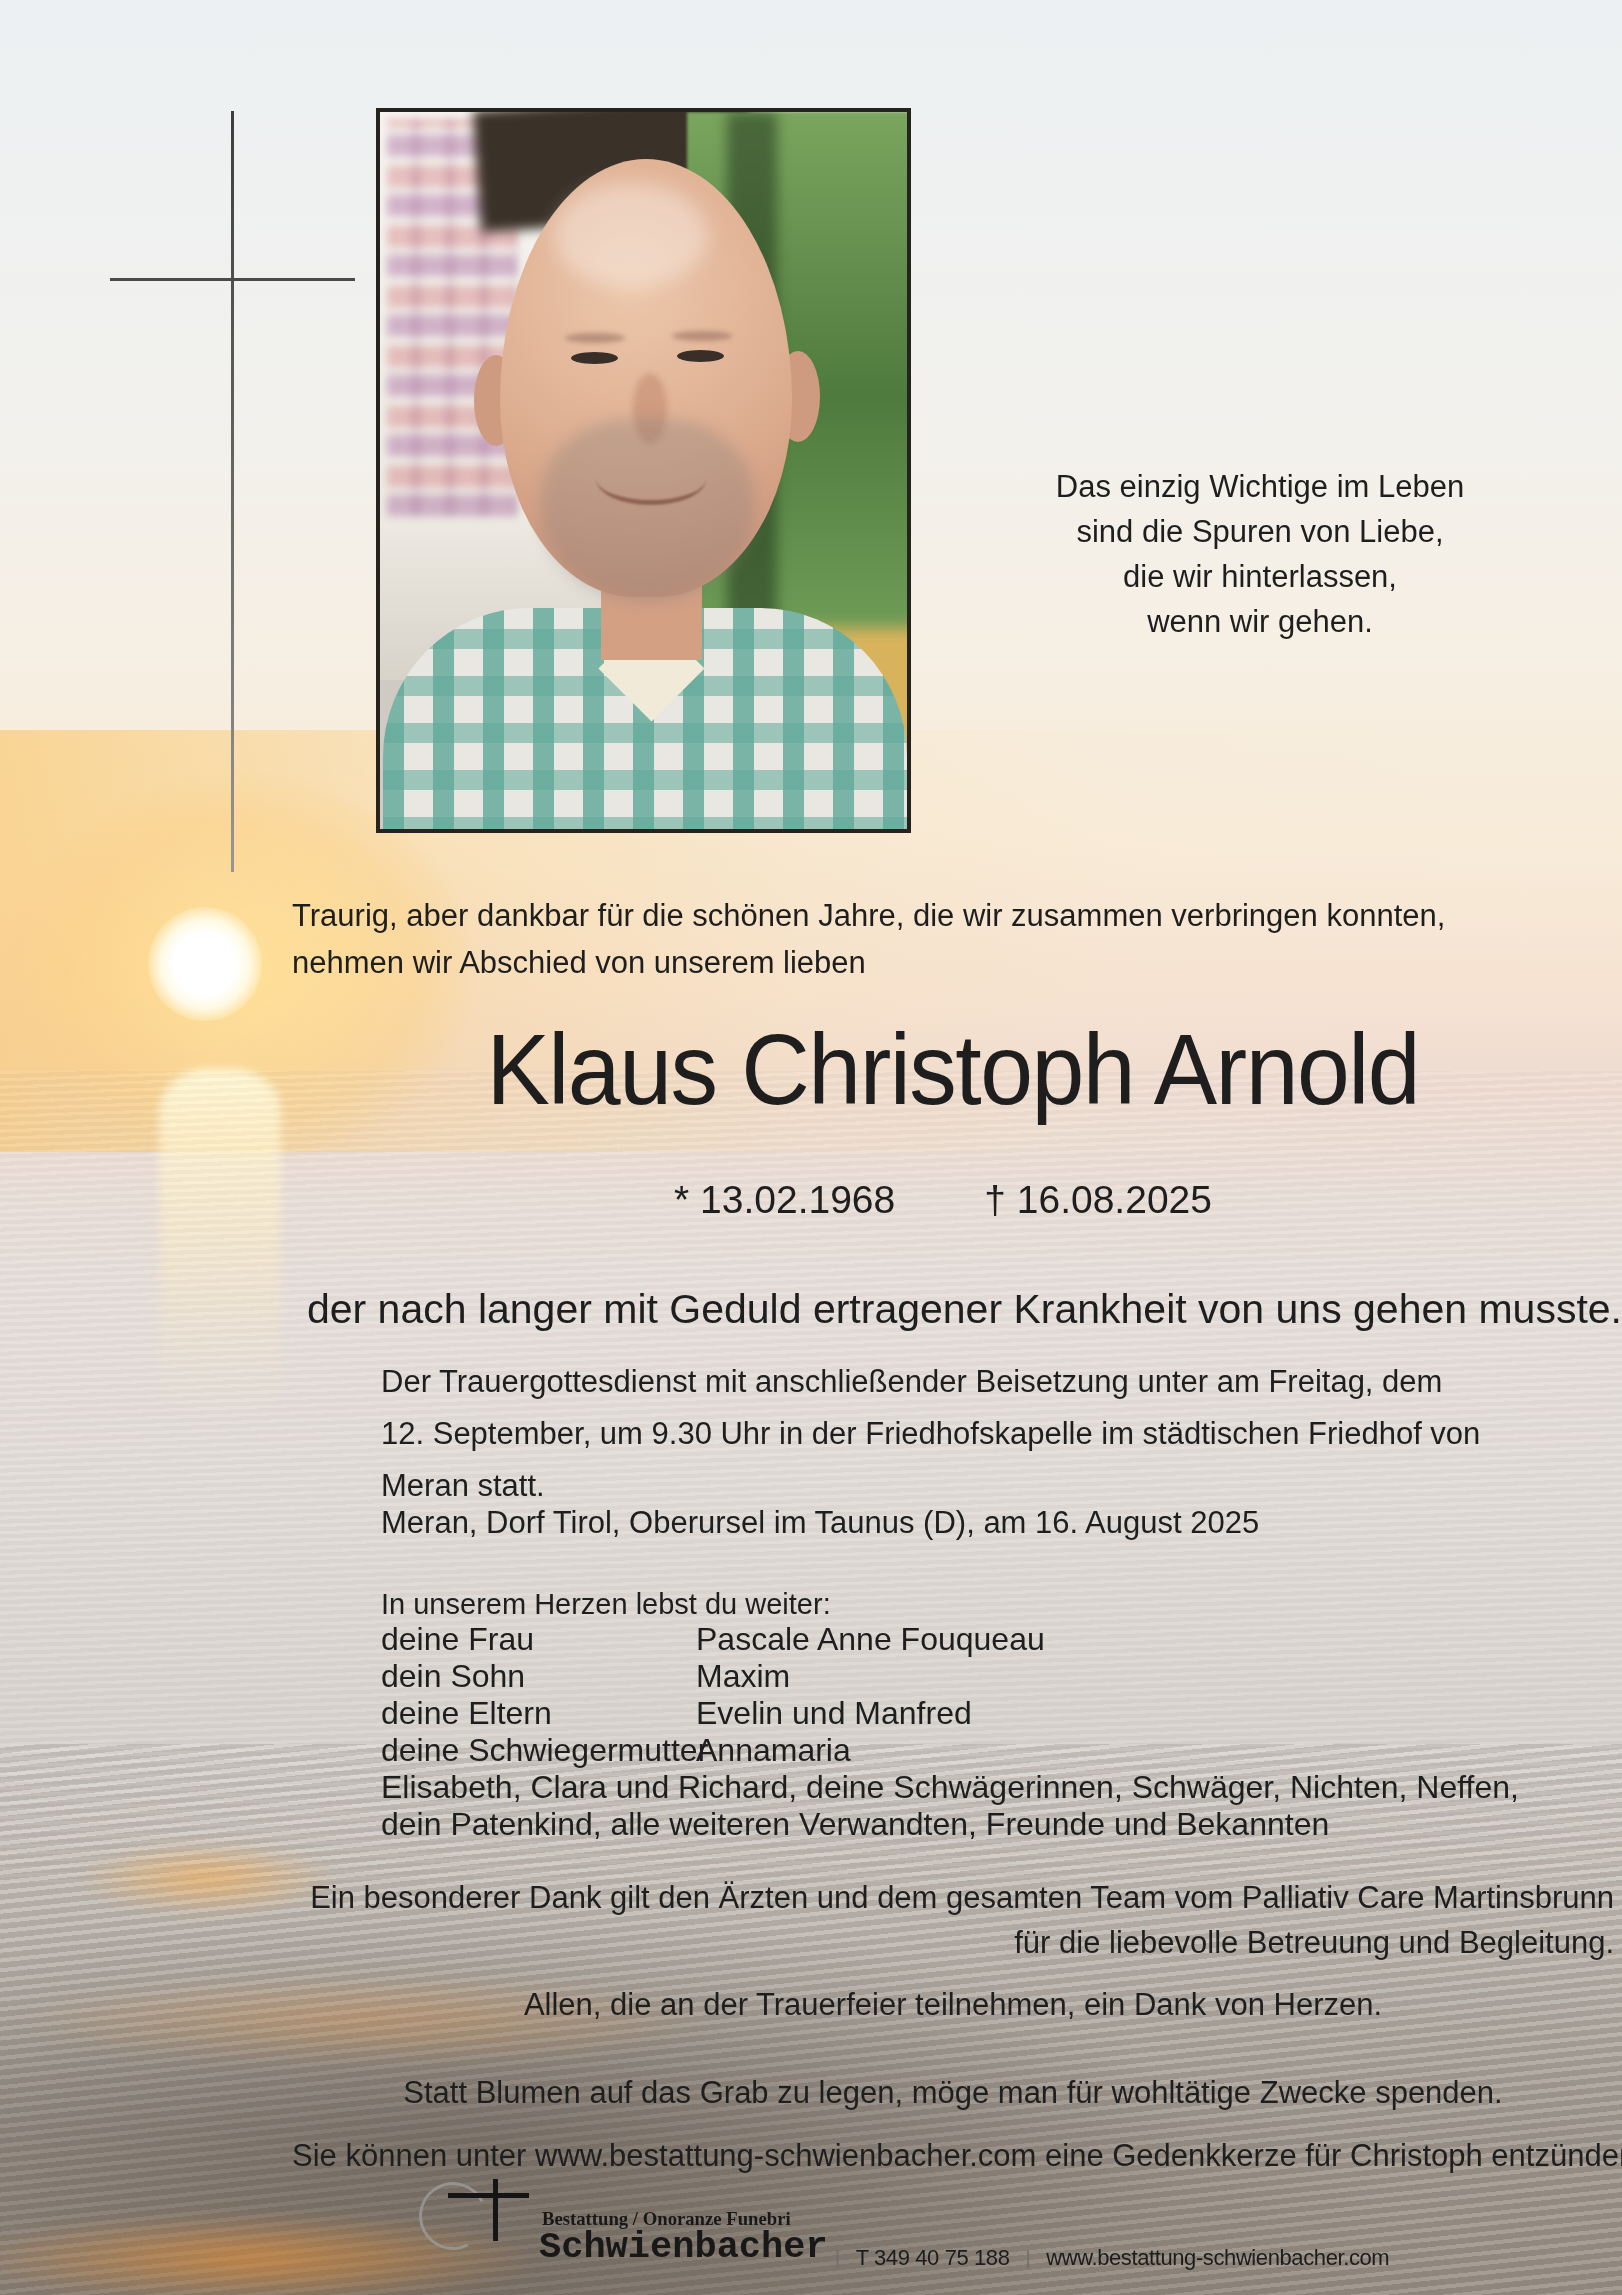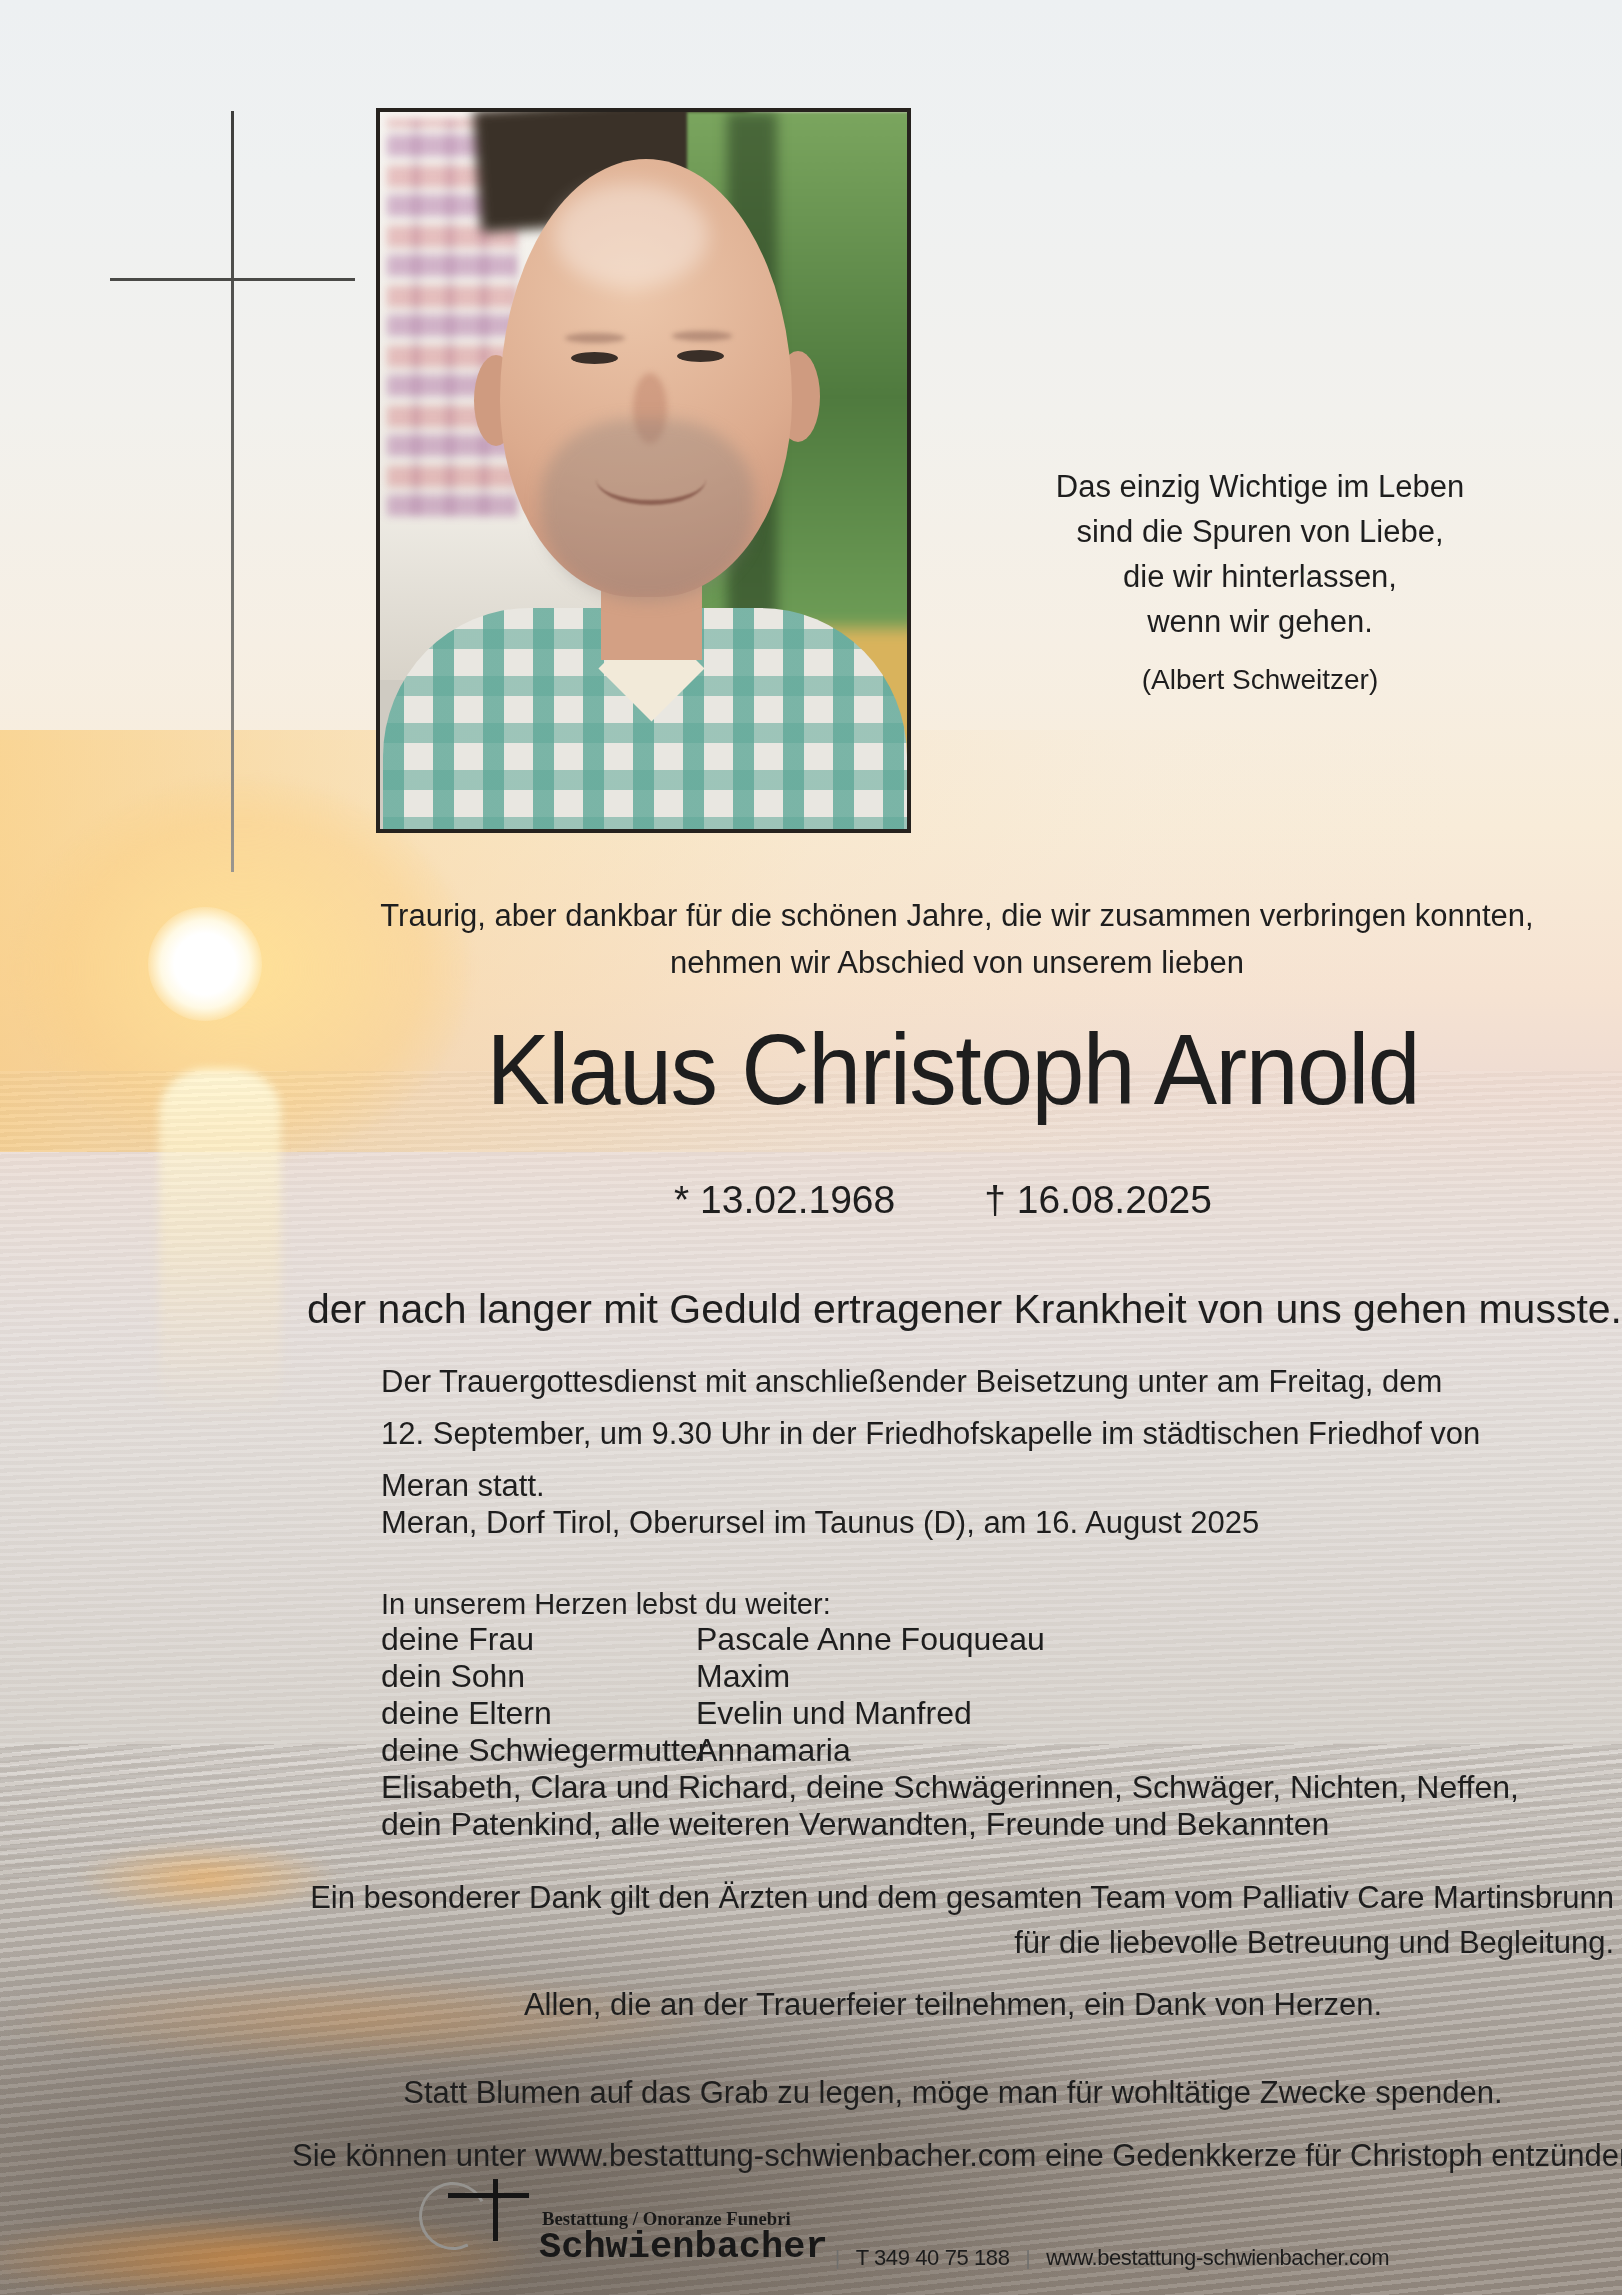--- a/index.html
+++ b/index.html
@@ -75,21 +75,21 @@
     border-bottom:5.7px solid rgba(110,60,50,.6);filter:blur(0.8px);}
   .ph-neck{left:221px;top:451px;width:101px;height:97px;background:#d3a084;}
   .ph-shirt{left:3.2px;top:496px;width:524px;height:229px;border-radius:28% 28% 0 0/65% 65% 0 0;
     background-color:#e9e7e1;filter:blur(0.5px);
     background-image:repeating-linear-gradient(90deg,rgba(95,168,152,.8) 0 21px,rgba(95,168,152,0) 21px 50px),
                      repeating-linear-gradient(0deg,rgba(95,168,152,.55) 0 19.5px,rgba(95,168,152,0) 19.5px 47px);}
   .ph-collar{left:234px;top:519px;width:75px;height:75px;background:#f2ead9;transform:rotate(45deg);}
   
   .quote{left:976px;top:464px;width:568px;text-align:center;font-size:31px;line-height:45px;}
   .quote-attr{margin-top:13px;font-size:28px;}
-  .intro{left:292px;top:892px;width:1330px;text-align:center;font-size:31px;line-height:47px;}
+  .intro{left:292px;top:892px;width:1330px;font-size:31px;line-height:47px;}
   .name{left:134px;top:1012px;width:1622px;text-align:center;font-size:101px;letter-spacing:-1.6px;
         font-weight:400;transform:scaleX(.94);transform-origin:58% top;}
   .dates{left:132px;top:1178px;width:1622px;text-align:center;font-size:39px;}
   .dates .gap{display:inline-block;width:89px;}
   .afterline{left:292px;top:1286px;width:1330px;text-align:right;font-size:41px;}
   .service{left:381px;top:1356px;font-size:31px;line-height:52px;}
   .dateline{left:381px;top:1505px;font-size:31px;}
   .remember-h{left:381px;top:1588px;font-size:29px;}
   .family{left:381px;top:1621px;font-size:32px;line-height:37px;}
   .family .row{display:flex;}
@@ -148,21 +148,20 @@
     <div class="ph ph-nose"></div>
     <div class="ph ph-stubble"></div>
     <div class="ph ph-smile"></div>
   </div>
 
   <div class="abs quote">
     <div class="line">Das einzig Wichtige im Leben</div>
     <div class="line">sind die Spuren von Liebe,</div>
     <div class="line">die wir hinterlassen,</div>
     <div class="line">wenn wir gehen.</div>
-    <div class="line quote-attr">(Albert Schweitzer)</div>
   </div>
 
   <div class="abs intro">
     <div class="line">Traurig, aber dankbar für die schönen Jahre, die wir zusammen verbringen konnten,</div>
     <div class="line">nehmen wir Abschied von unserem lieben</div>
   </div>
 
   <div class="abs name line">Klaus Christoph Arnold</div>
   <div class="abs dates line">
     <span>* 13.02.1968</span><span class="gap"></span><span>† 16.08.2025</span>

